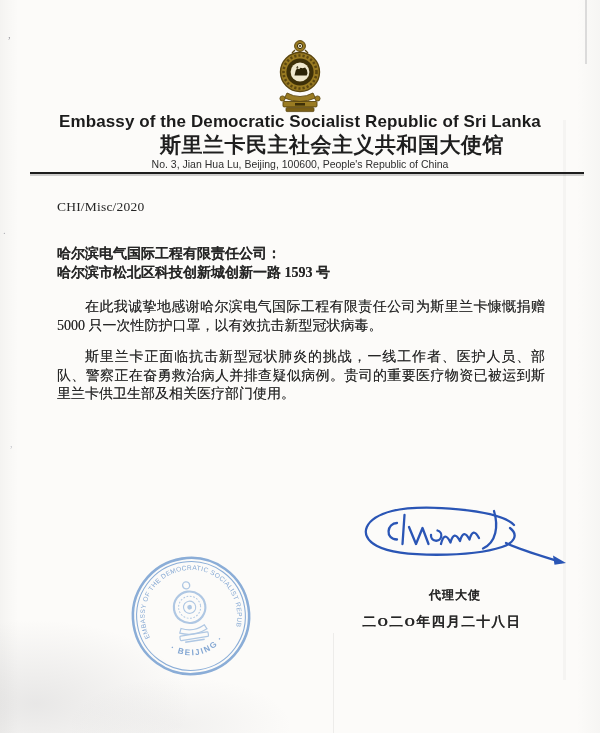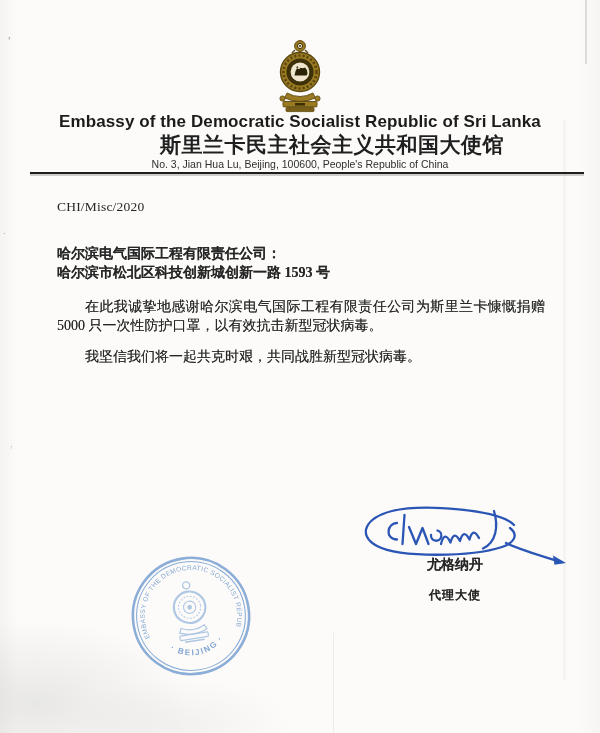--- a/index.html
+++ b/index.html
@@ -125,42 +125,42 @@
 
   <div class="ref">CHI/Misc/2020</div>
 
   <div class="recipient">
     <div>哈尔滨电气国际工程有限责任公司：</div>
     <div>哈尔滨市松北区科技创新城创新一路 1593 号</div>
   </div>
 
   <div class="letter-body">
     <p>在此我诚挚地感谢哈尔滨电气国际工程有限责任公司为斯里兰卡慷慨捐赠 5000 只一次性防护口罩，以有效抗击新型冠状病毒。</p>
-    <p>我坚信我们将一起共克时艰，共同战胜新型冠状病毒。</p>
+    <p>斯里兰卡正面临抗击新型冠状肺炎的挑战，一线工作者、医护人员、部队、警察正在奋勇救治病人并排查疑似病例。贵司的重要医疗物资已被运到斯里兰卡供卫生部及相关医疗部门使用。</p>
   </div>
 
   <svg class="signature-svg" viewBox="0 0 220 72" aria-hidden="true">
     <g stroke="#2a55b5" stroke-width="2.3" fill="none" stroke-linecap="round" stroke-linejoin="round">
 
       <path d="M158 23 C 143 7, 66 2, 36 9 C 9 16, 1 33, 21 44 C 44 56, 116 55, 146 45 C 158 41, 163 33, 154 26"></path>
 
       <path d="M41 21 C 31 21, 28.5 37, 41 37.5"></path>
       <path d="M48.5 13 L 46.5 42"></path>
       <path d="M53 25 L 60 42 L 66.5 26 L 72.5 42"></path>
       <path d="M75 33 a 5.2 5.2 0 1 0 6.5 -4.5"></path>
       <path d="M85 42 q 3.5 -14 9.5 -1.5 q 3.5 -13 9.5 -1.5 q 3.5 -13 9.5 -1.5 q 3.5 -13 9.5 -1.5"></path>
       <path d="M138 9 C 142.5 24, 140.5 40, 127 46.5"></path>
 
       <path d="M150 41 C 165 48, 186 54, 205 60"></path>
     </g>
     <path d="M197 53.5 L 210 61 L 198.5 62.8 Z" fill="#2a55b5"></path>
   </svg>
 
-  <div class="signer-name">尤格纳丹</div>
   <div class="signer-title">代理大使</div>
+  <div class="letter-date">二O二O年四月二十八日</div>
 
   <svg class="seal" viewBox="0 0 130 130" aria-hidden="true">
     <g opacity="0.85">
       <circle cx="65" cy="65" r="59" fill="none" stroke="#6b98ce" stroke-width="2.6"></circle>
       <circle cx="65" cy="65" r="55.2" fill="none" stroke="#6b98ce" stroke-width="1.1"></circle>
       <defs>
         <path id="sealTop" d="M 20.8 81.1 A 47 47 0 1 1 109.2 81.1"></path>
         <path id="sealBottom" d="M 34.4 90.7 A 40 40 0 0 0 95.6 90.7"></path>
       </defs>
       <text font-size="6.7" fill="#6491c9" letter-spacing="0.35">

